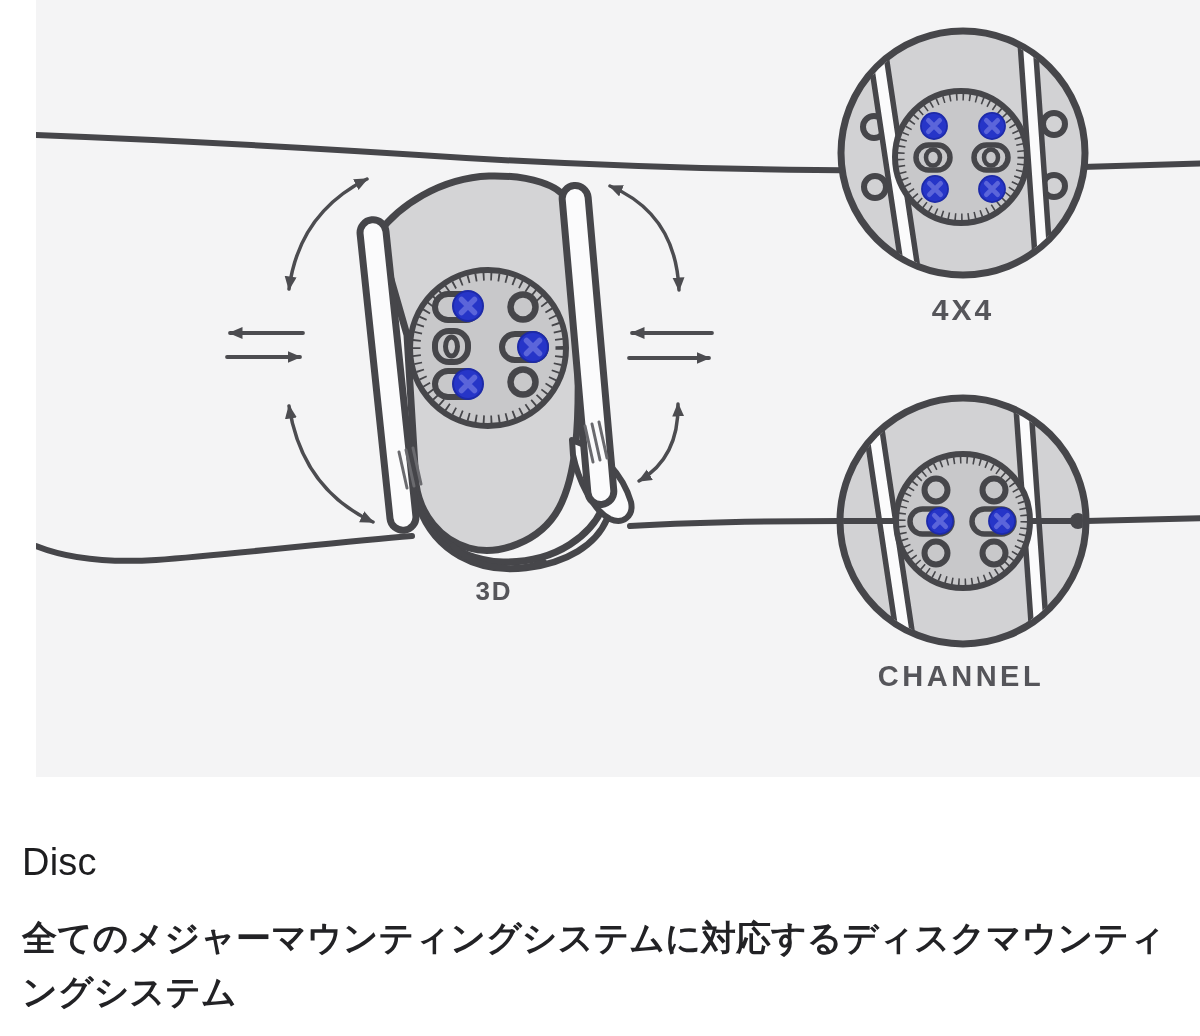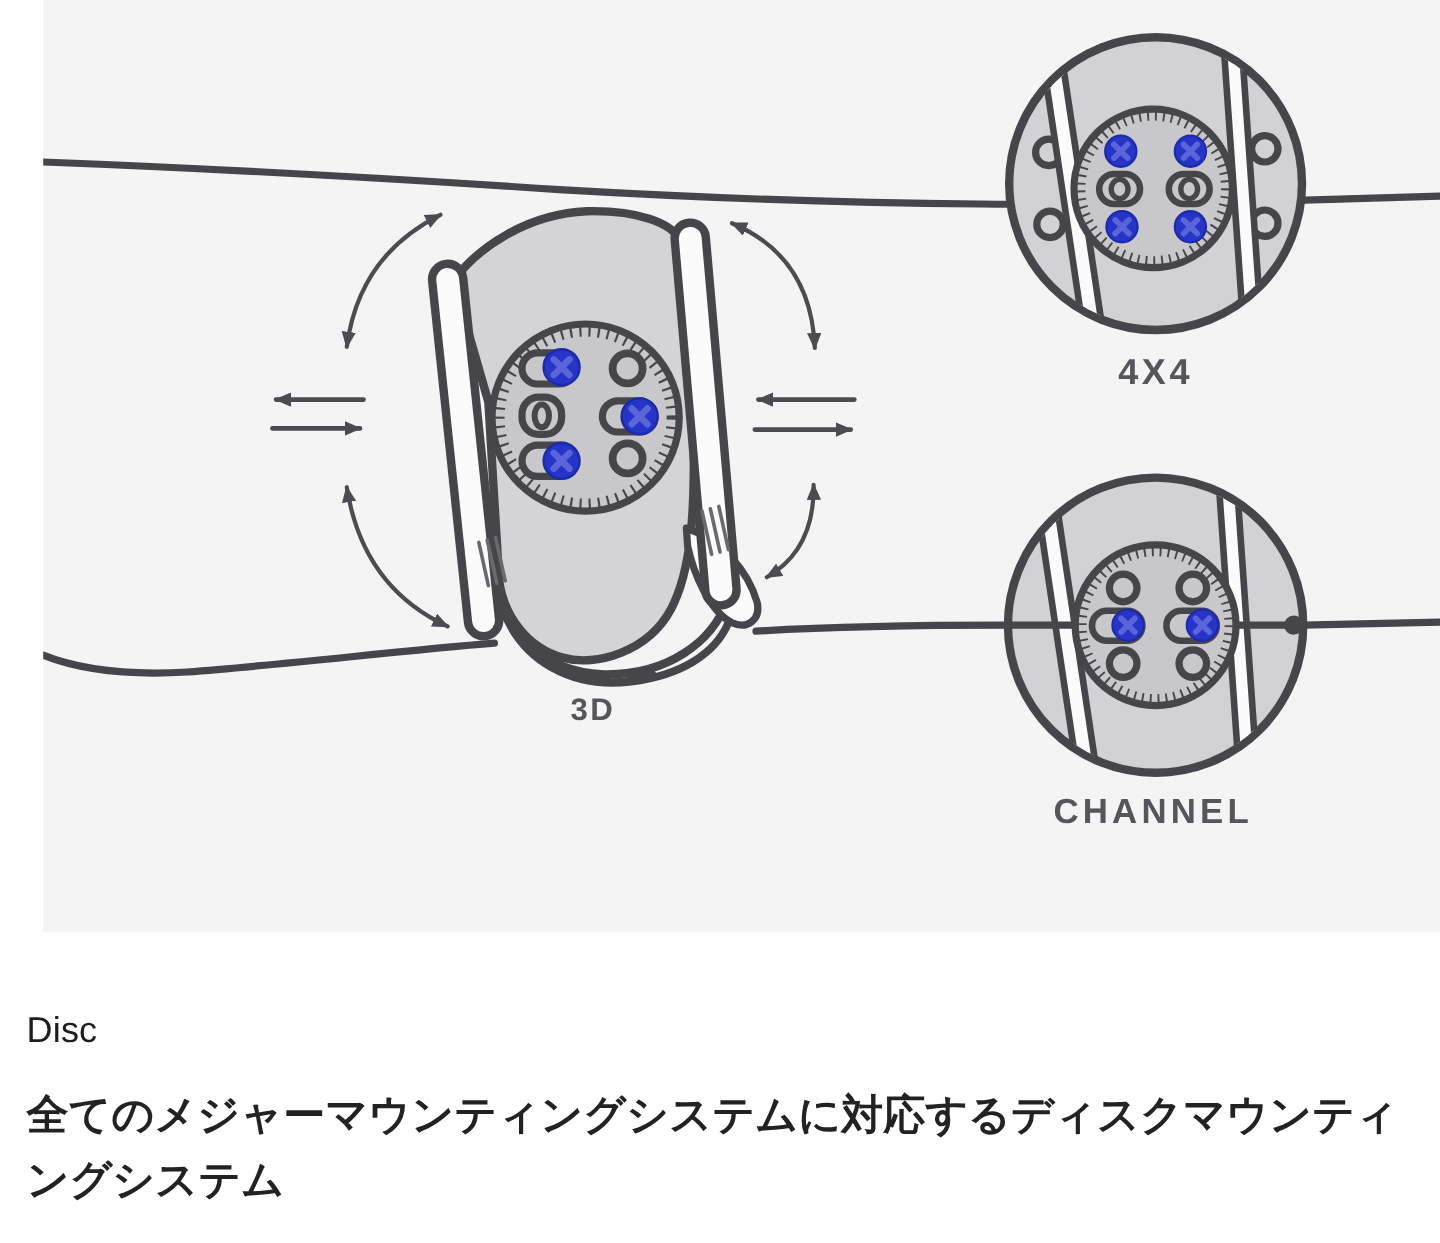--- a/index.html
+++ b/index.html
@@ -14,21 +14,21 @@
   .diagram-panel svg{display:block;width:1180px;height:777px;}
   svg text.diagram-label{
     font-family:"Liberation Sans", sans-serif;
     fill:#55555a;font-weight:600;
   }
   .text-block{
     position:absolute;left:0;top:777px;width:1200px;
     padding:66px 22px 0 22px;box-sizing:border-box;background:#ffffff;
   }
   .text-block h2{
-    margin:0;font-size:30px;line-height:1.05;font-weight:500;
+    margin:0;font-size:38px;line-height:1.05;font-weight:500;
     color:#1d1d1f;letter-spacing:0.2px;
   }
   .text-block p{
     margin:28px 0 0 0;font-size:35px;line-height:1.55;font-weight:700;
     color:#222225;max-width:1166px;
   }
 </style>
 </head>
 <body>
 

